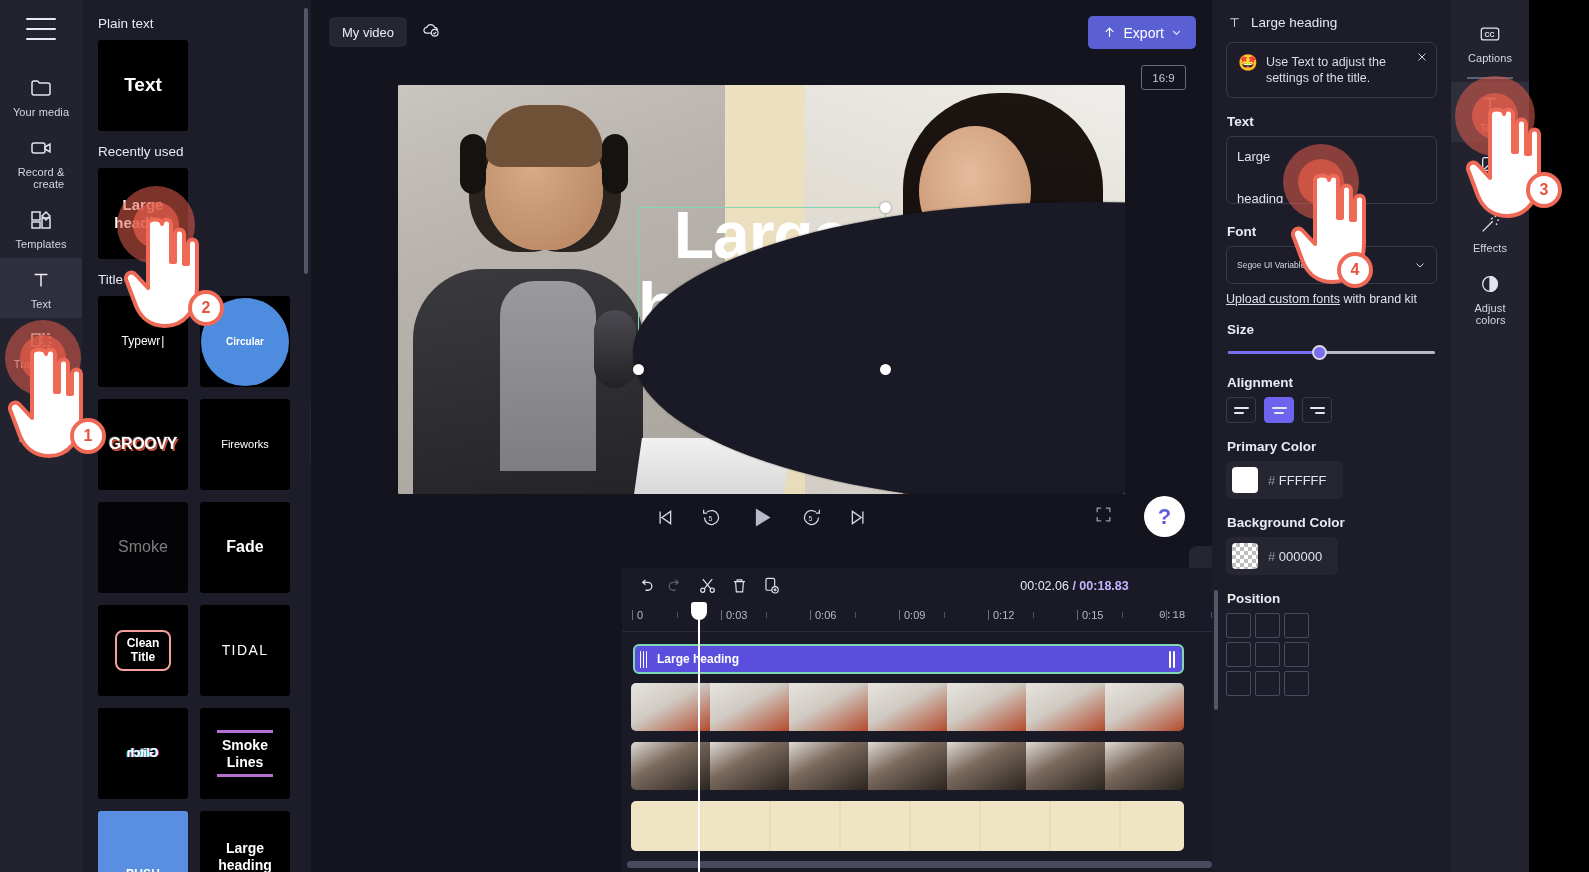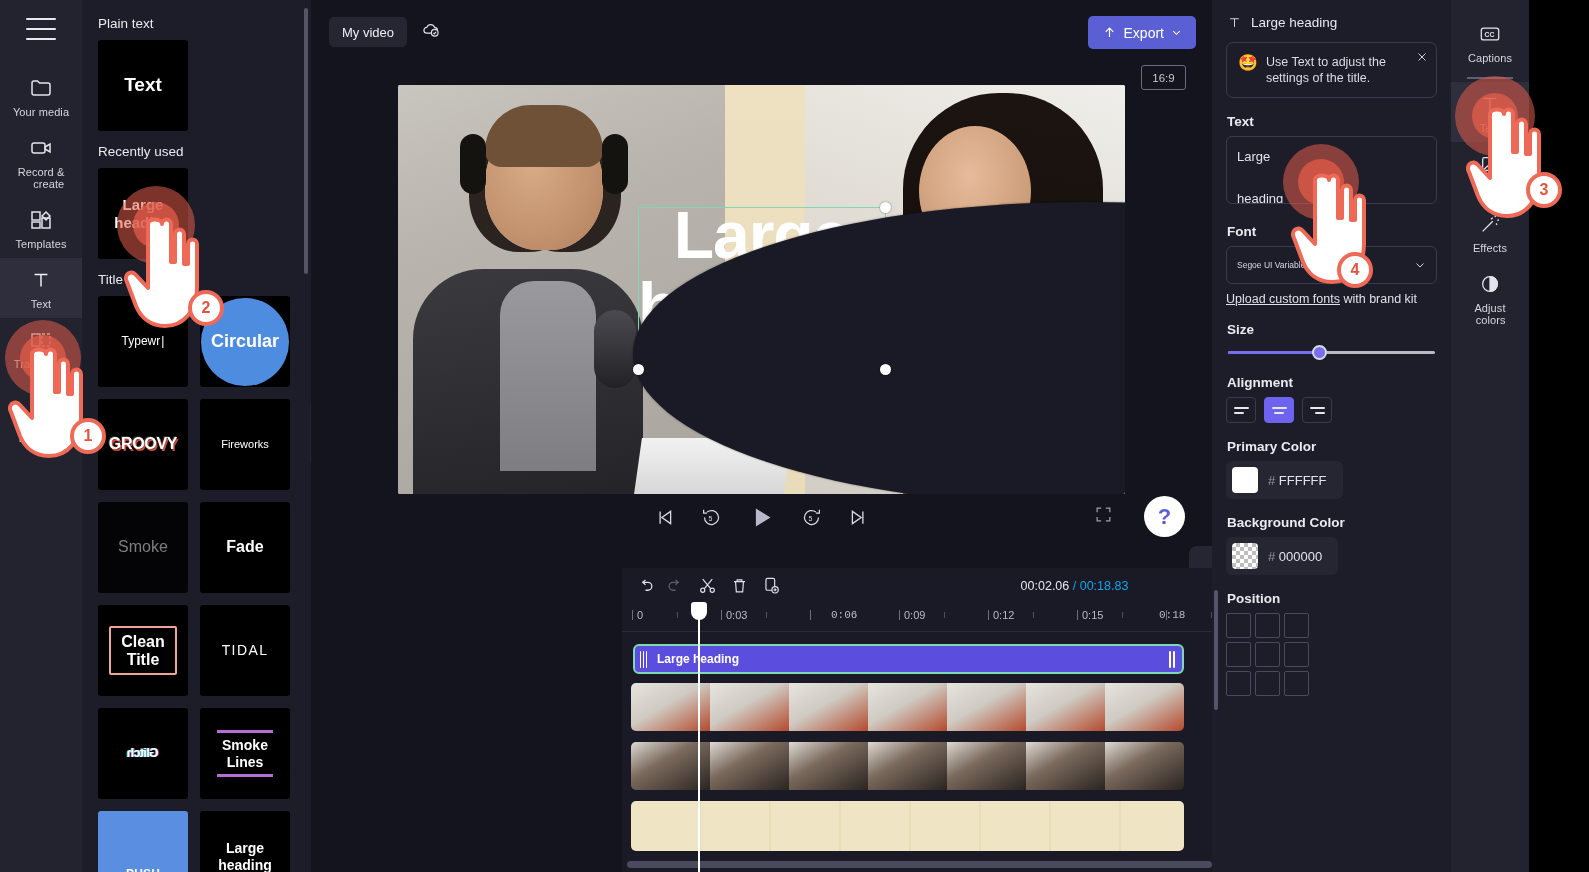--- a/index.html
+++ b/index.html
@@ -43,28 +43,28 @@
   .grid2 { display:flex; flex-wrap:wrap; gap:12px; }
   .lib-scroll { position:absolute; right:3px; top:8px; width:4px; height:266px;
      background:#555566; border-radius:2px; }
 
   .t-text      { font-size:19px; }
   .t-large     { font-size:15px; font-weight:700; color:#fff; }
   .t-typewr    { font-size:12px; font-weight:400; }
   .t-circ      { background:#000; }
   .t-circ .dot { position:absolute; left:50%; top:50%; transform:translate(-50%,-50%);
                  width:88px; height:88px; border-radius:50%; background:#4e8ce0; }
-  .t-circ span { position:relative; z-index:2; font-size:18px;text-align:right; }
+  .t-circ span { position:relative; z-index:2; font-size:10px;text-align:right; }
   .t-groovy    { font-size:16px; letter-spacing:-.3px;
                  text-shadow:1.5px 1.5px 0 #c64b3a, -1px -1px 0 #2d2d2d; }
   .t-fire      { font-size:11px; font-weight:400; }
   .t-smoke     { font-size:16px; font-weight:400; color:#8d8d8d; opacity:.85; }
   .t-fade      { font-size:16px; }
-  .t-clean     { border:2px solid #f3a19a; padding:5px 10px; border-radius:2px;
-                 font-size:16px; line-height:1.1; }
+  .t-clean     { border:2px solid #f3a19a; padding:5px 10px; border-radius:8px;
+                 font-size:12px; line-height:1.1; }
   .t-tidal     { font-size:14px; font-weight:400; letter-spacing:1.4px; }
   .t-glitch    { font-size:12px; font-weight:700; letter-spacing:-.5px;
                  text-shadow:1px 0 0 #2bd6d6, -1px 0 0 #d62b8b; transform:scaleX(-1); }
   .t-dbl       { font-size:14px; line-height:1.15; }
   .t-dbl .ln   { width:56px; height:3px; background:#b56fd4; margin:4px auto; }
   .t-push      { background:#5a8ee0; align-items:flex-end; padding-bottom:7px; }
   .t-push span { font-size:12px; font-weight:700; letter-spacing:.2px; }
   .t-lg2       { font-size:14px; line-height:1.2; }
 
   
@@ -164,21 +164,21 @@
      background:#262633; border-radius:8px 8px 0 0; display:flex;
      align-items:center; justify-content:center; color:#b4b4c4; cursor:pointer;}
 
   
   .tl { position:absolute; left:311px; top:568px; width:905px; height:304px;
      background:#1a1a26; }
   .tl-tools { position:absolute; left:0; top:0; width:905px; height:38px; }
   .tl-tools .tb { position:absolute; top:8px; cursor:pointer; }
   .tcode { position:absolute; left:0; right:0; top:11px; text-align:center;
      font-size:12.5px; color:#e6e6ef; }
-  .tcode .tot { color:#0ea5e9; }
+  .tcode .tot { color:#c4b5fd;font-weight:bold; }
   .ruler { position:absolute; left:0; top:38px; width:905px; height:26px;
      border-bottom:1px solid #2a2a38; }
   .tick { position:absolute; top:4px; width:1px; height:10px; background:#6d6d82; }
   .tick.min { top:6px; height:6px; background:#4e4e60; }
   .tlab { position:absolute; top:3px; font-size:11px; color:#b9b9c9; padding-left:5px; }
   .tracks { position:absolute; left:0; top:64px; width:905px; height:240px; overflow:hidden; }
   .clip-txt {
     position:absolute; left:11px; top:12px; width:551px; height:30px;
     background:#5b4ede; border:2px solid #7fd8b4; border-radius:6px;
     display:flex; align-items:center; color:#fff; font-size:12px; font-weight:700;
@@ -585,21 +585,21 @@
 
       <div class="ruler" id="ruler">
           <span class="tick" style="left: 10px;"></span>
           <span class="tick min" style="left: 54.5px;"></span>
           <span class="tlab" style="left: 10px;">0</span>
           <span class="tick" style="left: 99px;"></span>
           <span class="tick min" style="left: 143.5px;"></span>
           <span class="tlab" style="left: 99px;">0:03</span>
           <span class="tick" style="left: 188px;"></span>
           <span class="tick min" style="left: 232.5px;"></span>
-          <span class="tlab" style="left: 204px; font-family: Liberation Mono, monospace;">0:06</span>
+          <span class="tlab" style="left: 188px;">0:06</span>
           <span class="tick" style="left: 277px;"></span>
           <span class="tick min" style="left: 321.5px;"></span>
           <span class="tlab" style="left: 277px;">0:09</span>
           <span class="tick" style="left: 366px;"></span>
           <span class="tick min" style="left: 410.5px;"></span>
           <span class="tlab" style="left: 366px;">0:12</span>
           <span class="tick" style="left: 455px;"></span>
           <span class="tick min" style="left: 499.5px;"></span>
           <span class="tlab" style="left: 455px;">0:15</span>
           <span class="tick" style="left: 544px;"></span>

